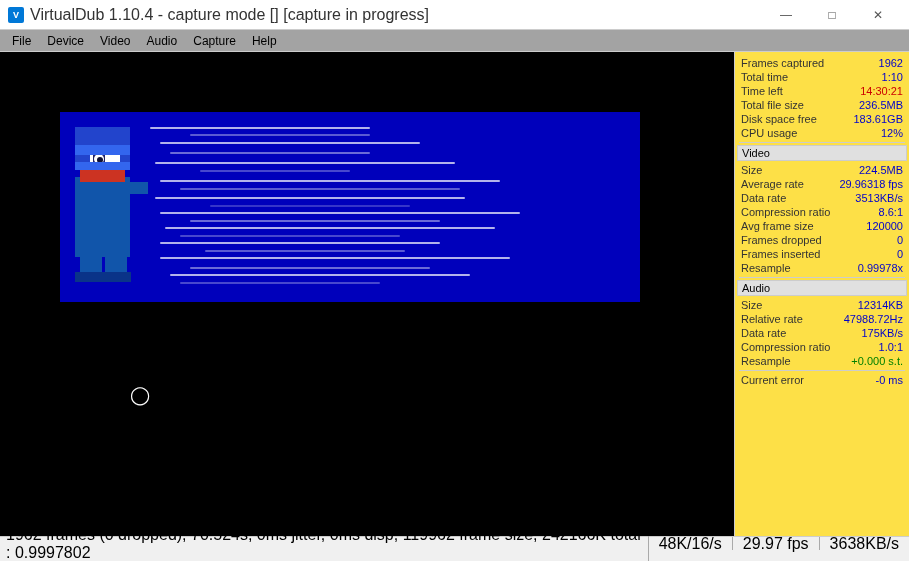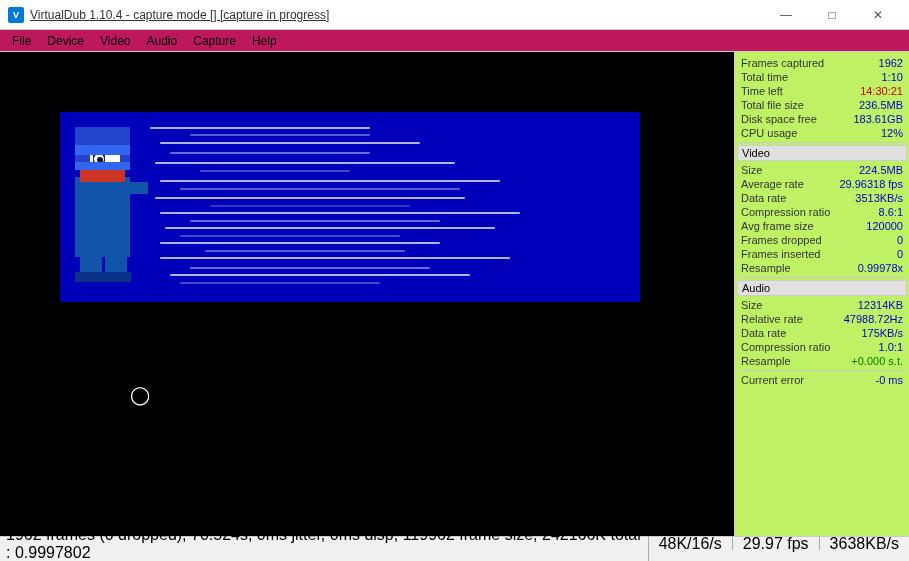--- a/index.html
+++ b/index.html
@@ -30,23 +30,22 @@
     }
     #app-icon {
       width: 16px;
       height: 16px;
       background: #0078d7;
       border-radius: 2px;
       display: flex; align-items: center; justify-content: center;
       color: white; font-size: 9px; font-weight: bold;
     }
     #title-text {
-      font-size: 12px;
+      font-size: 16px;
       color: #333;
-      text-decoration: underline;
     }
     #window-controls {
       display: flex;
       gap: 0;
     }
     .win-btn {
       width: 46px;
       height: 30px;
       border: none;
       background: transparent;
@@ -54,21 +53,21 @@
       display: flex;
       align-items: center;
       justify-content: center;
       font-size: 12px;
       color: #555;
     }
 
     
     #menu-bar {
       height: 22px;
-      background: #be185d;
+      background: #a3a3a3;
       border-bottom: 1px solid #ccc;
       display: flex;
       align-items: center;
       padding: 0 4px;
     }
     .menu-item {
       padding: 2px 8px;
       cursor: pointer;
       font-size: 12px;
       color: #000;
@@ -122,21 +121,21 @@
       position: absolute;
       bottom: 130px;
       left: 130px;
       color: white;
       font-size: 18px;
     }
 
     
     #stats-panel {
       width: 175px;
-      background: #bef264;
+      background: #fde047;
       border-left: 1px solid #ccc;
       overflow-y: auto;
       padding: 4px 0;
     }
 
     .stat-section-header {
       background: #e0e0e0;
       border: 1px solid #ccc;
       margin: 2px 2px;
       padding: 1px 4px;

